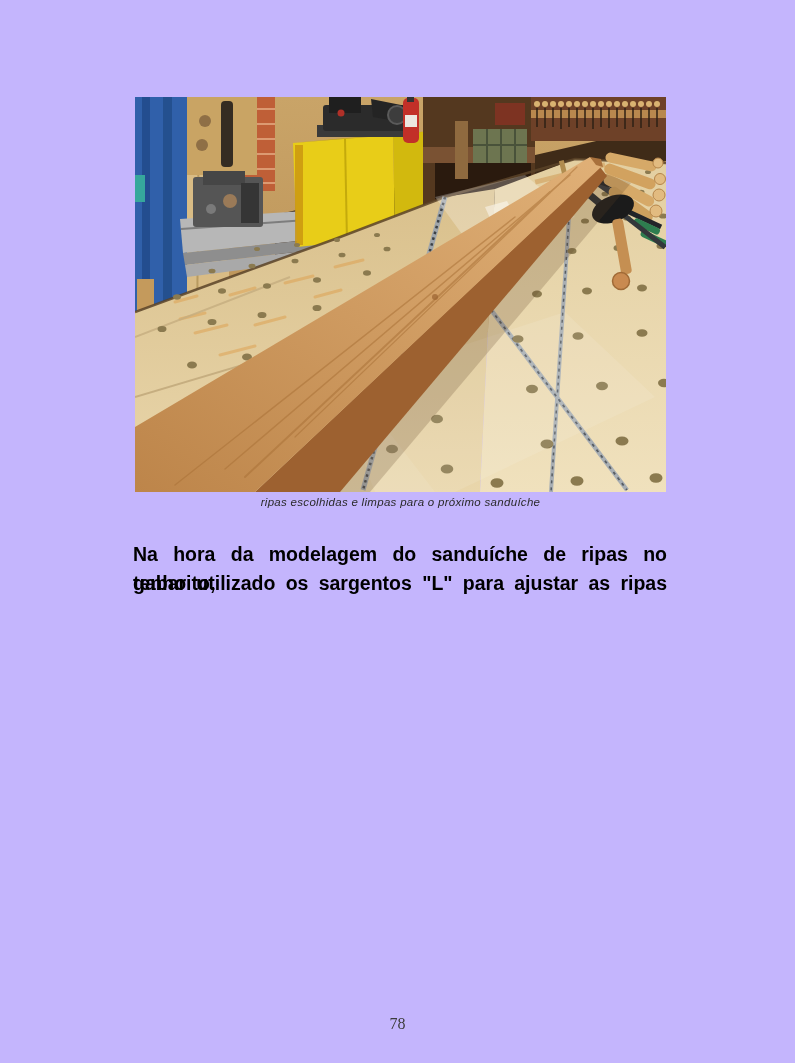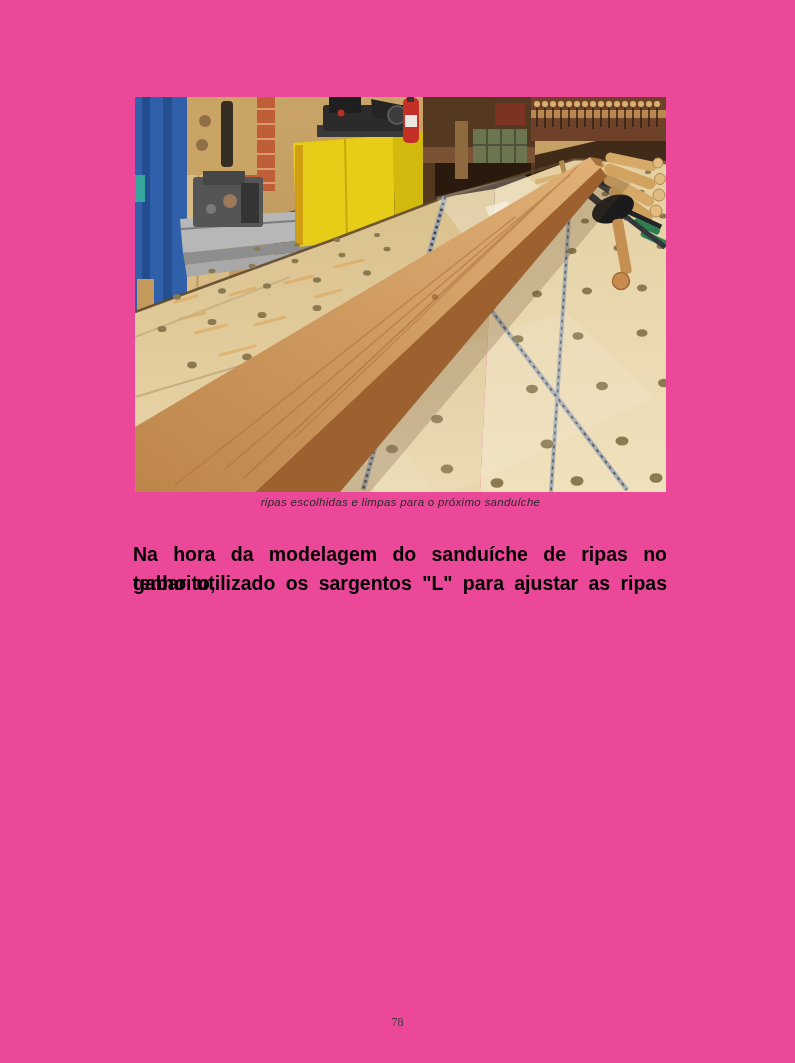--- a/index.html
+++ b/index.html
@@ -1,35 +1,35 @@
 <!DOCTYPE html>
 <html><head>
 <meta charset="utf-8">
 <style>
   html,body{margin:0;padding:0;background:#ffffff;}
   .page{
-    position:relative;width:795px;height:1063px;background:#ec4899;
+    position:relative;width:795px;height:1063px;background:#c4b5fd;
     font-family:"Liberation Sans",sans-serif;overflow:hidden;
   }
   .figure{position:absolute;left:135px;top:97px;width:531px;height:395px;}
   .figure svg{display:block;width:531px;height:395px;}
   .caption{
     position:absolute;left:135px;top:496px;width:531px;
     text-align:center;font-style:italic;font-size:11.5px;letter-spacing:.3px;
     color:#2a2a2a;
   }
   .body-text{
     position:absolute;left:133px;top:540px;width:534px;
     font-size:19.5px;font-weight:bold;color:#000;
   }
   .body-line{height:29px;line-height:29px;white-space:nowrap;}
   .body-line.just{text-align:justify;text-align-last:justify;white-space:normal;}
   .page-number{
     position:absolute;left:0;top:1015px;width:795px;text-align:center;
-    font-family:"Liberation Serif",serif;font-size:12px;color:#3c3c3c;
+    font-family:"Liberation Serif",serif;font-size:16px;color:#3c3c3c;
   }
 </style>
 </head>
 <body>
 
 <div class="page">
 
   <div class="figure">
     <svg viewBox="0 0 531 395" preserveAspectRatio="none">
       <defs>

